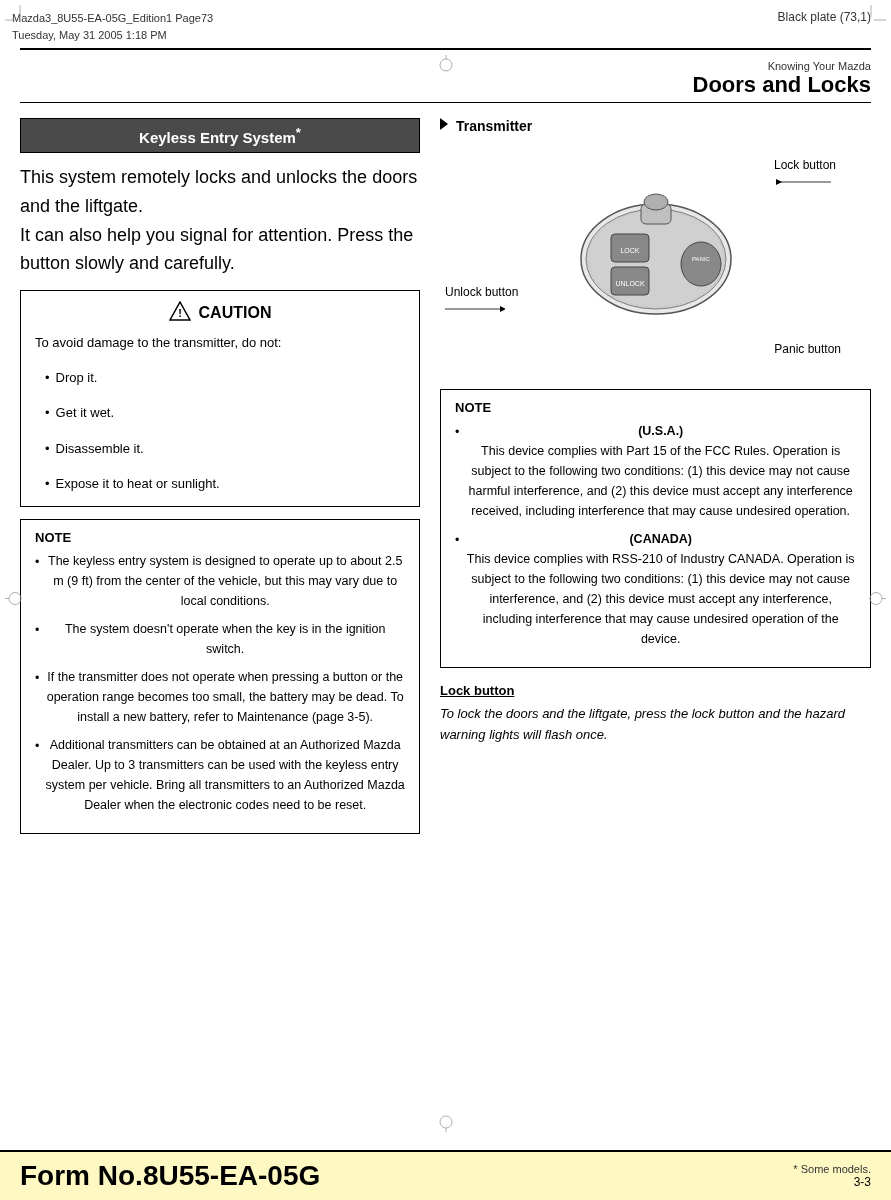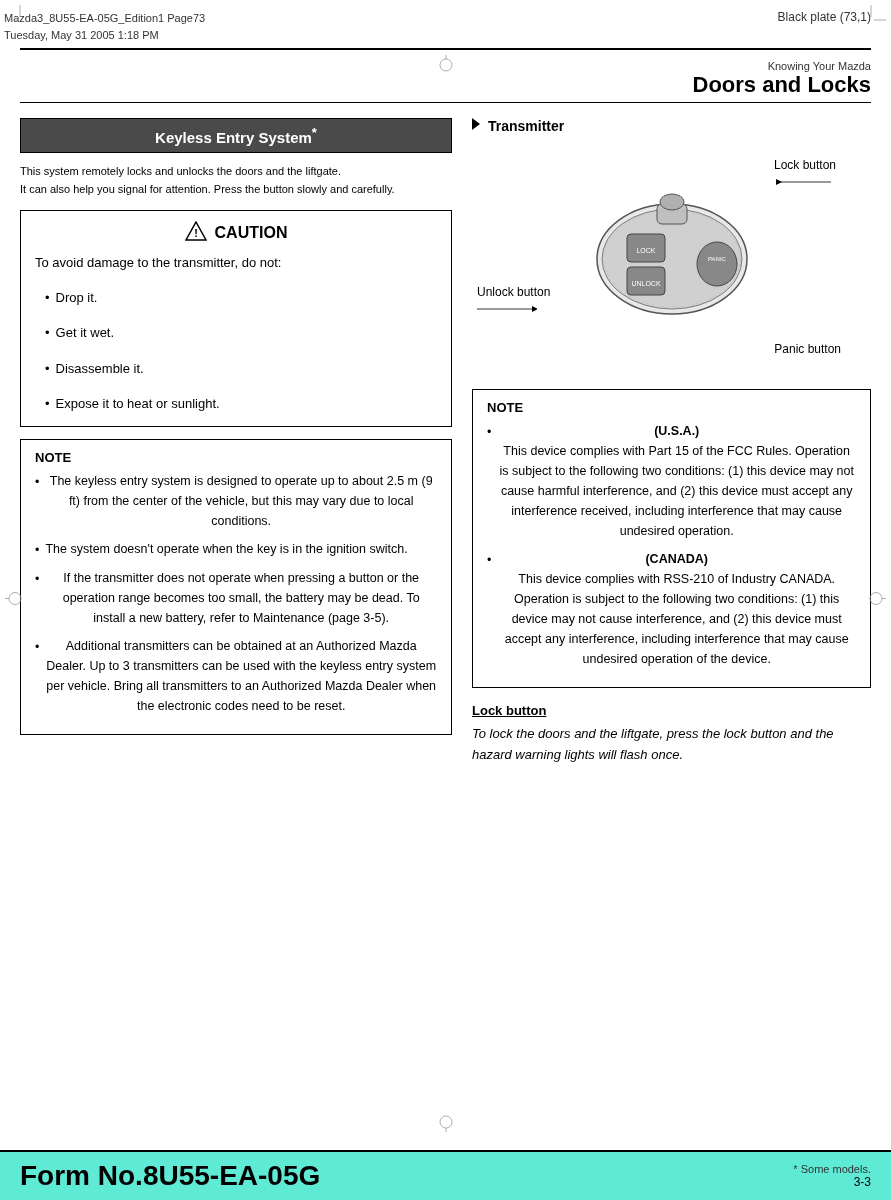--- a/index.html
+++ b/index.html
@@ -11,21 +11,21 @@
       font-size: 13px;
       color: #000;
       position: relative;
     }
 
     
     .page-header {
       display: flex;
       justify-content: space-between;
       align-items: flex-start;
-      padding: 10px 20px 5px 4px;
+      padding: 10px 20px 5px 12px;
       font-size: 11px;
       color: #333;
     }
     .header-left { line-height: 1.5; }
     .header-right { font-size: 12px; }
 
     .header-divider {
       height: 2px;
       background: #000;
       margin: 0 20px 0 20px;
@@ -53,21 +53,21 @@
     }
 
     
     .content-area {
       display: flex;
       padding: 0 20px;
       gap: 20px;
     }
 
     .left-col {
-      width: 432px;
+      width: 400px;
       flex-shrink: 0;
     }
 
     .right-col {
       flex: 1;
     }
 
     
     .keyless-heading {
       background: #4a4a4a;
@@ -78,21 +78,21 @@
       font-weight: bold;
       margin-bottom: 10px;
       border: 1px solid #000;
     }
     .keyless-heading .asterisk {
       font-size: 13px;
       vertical-align: super;
     }
 
     .intro-text {
-      font-size: 11px;
+      font-size: 18px;
       line-height: 1.6;
       margin-bottom: 12px;
     }
 
     
     .caution-box {
       border: 1px solid #000;
       padding: 10px 14px;
       margin-bottom: 12px;
     }
@@ -215,21 +215,21 @@
     .page-footer {
       position: absolute;
       bottom: 0;
       left: 0;
       right: 0;
       border-top: 2px solid #000;
       padding: 8px 20px;
       display: flex;
       justify-content: space-between;
       align-items: center;
-      background: #5eead4;
+      background: #fef9c3;
     }
 
     .footer-form-number {
       font-size: 28px;
       font-weight: bold;
     }
 
     .footer-right {
       font-size: 12px;
       text-align: right;

